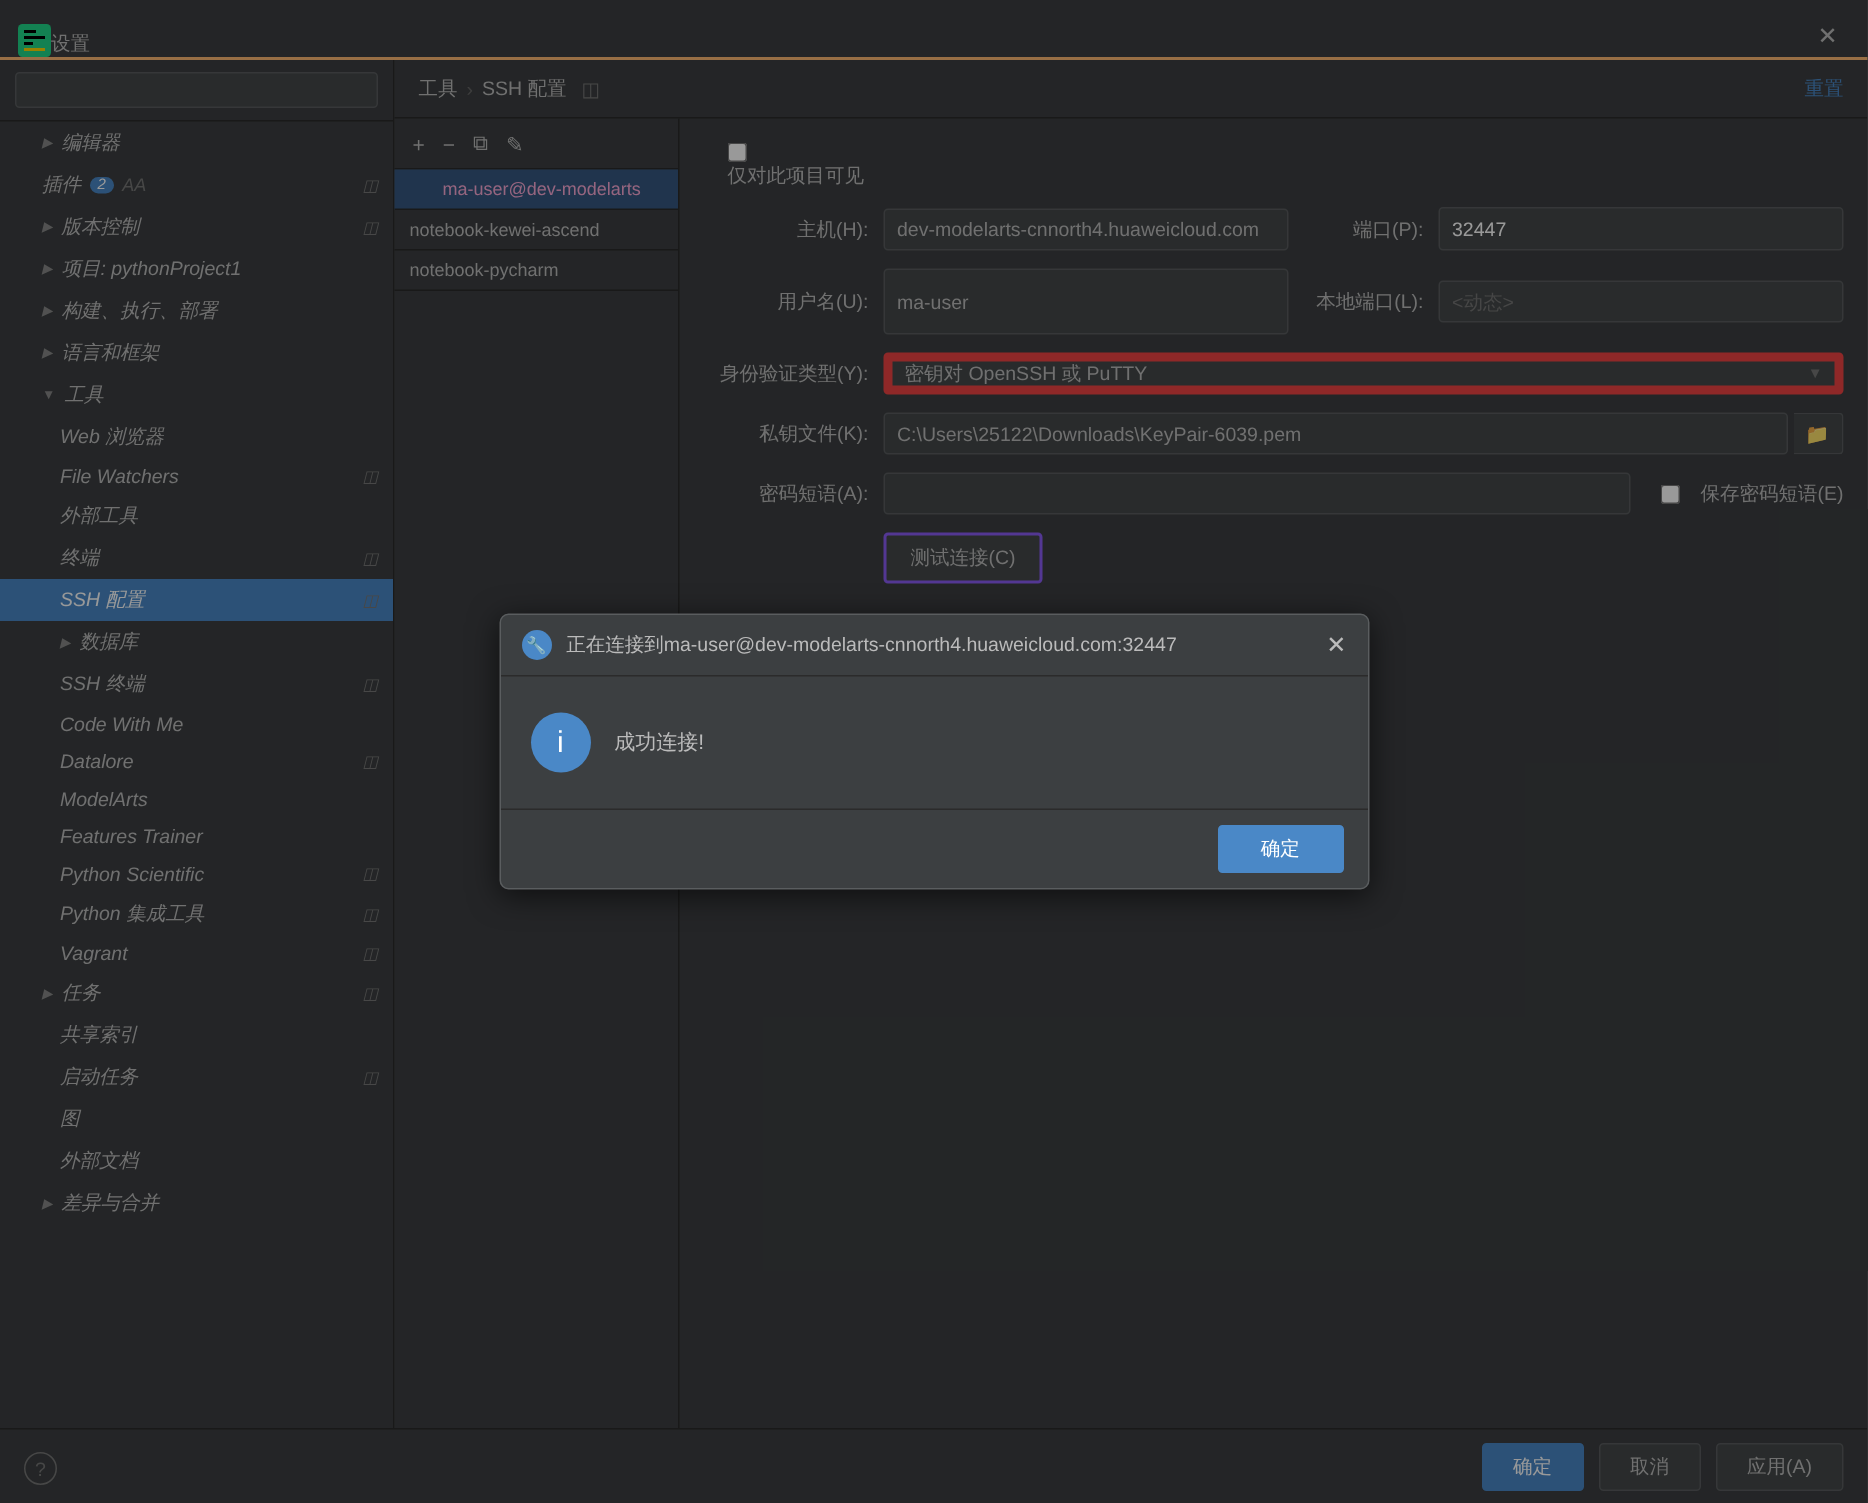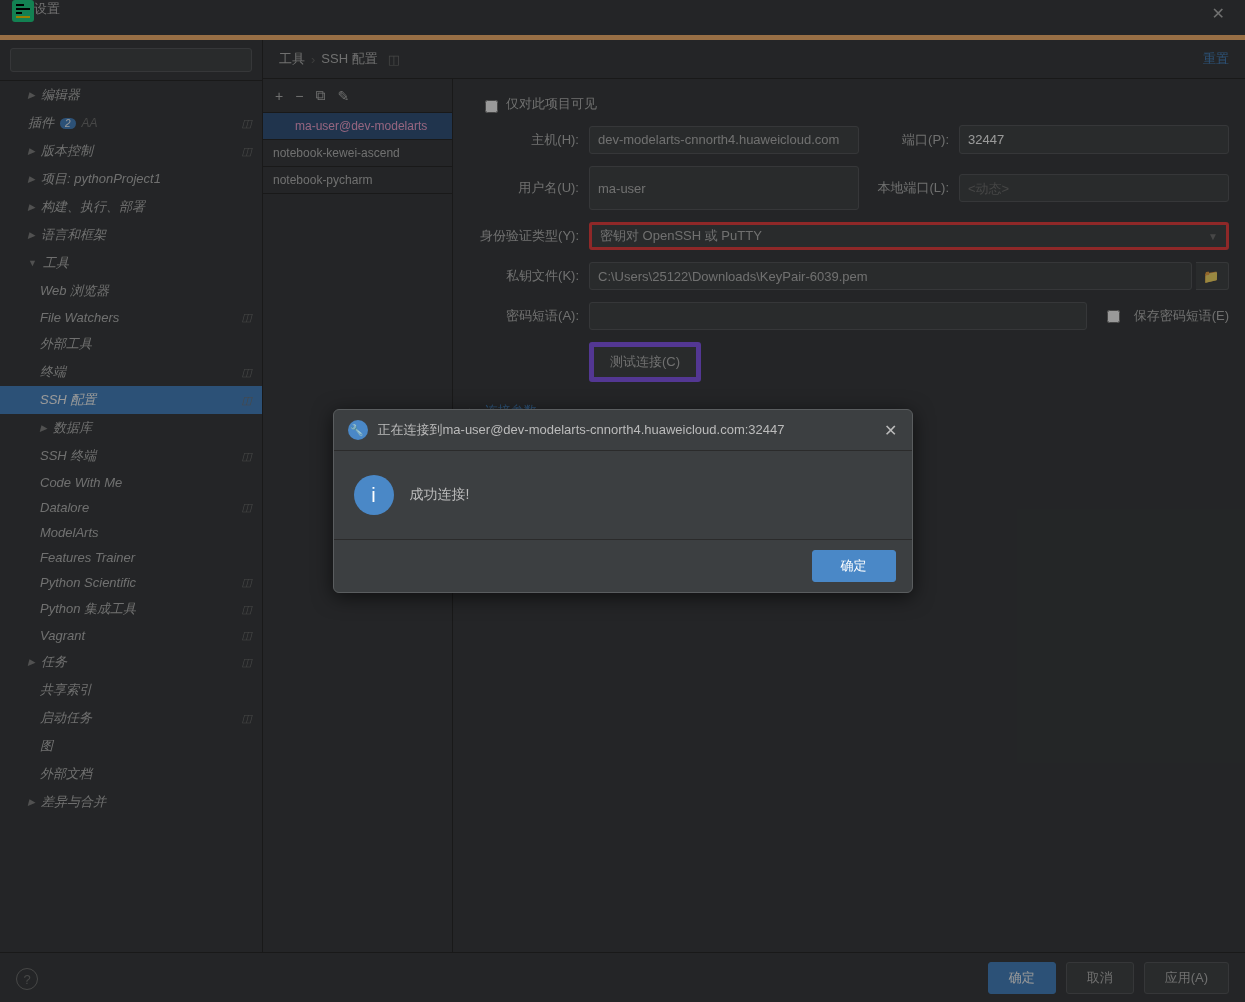--- a/index.html
+++ b/index.html
@@ -12,23 +12,23 @@
       height: 1002px;
       overflow: hidden;
       position: relative;
     }
 
     
     .titlebar {
       background: #3c3f41;
       height: 40px;
       display: flex;
-      align-items: flex-start;
+      align-items: flex-end;
       padding: 0 12px;
-      border-bottom: 5px solid #fdba74;
+      border-bottom: 2px solid #fdba74;
     }
     .titlebar-close {
       margin-left: auto;
       cursor: pointer;
       color: #bbb;
       font-size: 16px;
       padding: 4px 8px;
     }
 
     
@@ -207,30 +207,31 @@
       border-radius: 3px;
       padding: 4px 8px;
       color: #777;
       font-size: 13px;
       outline: none;
       height: 28px;
     }
 
     .checkbox-row {
       display: flex;
-      align-items: flex-end;
+      align-items: flex-start;
       margin-bottom: 12px;
       padding-left: 16px;
+      flex-direction: column;
     }
     .checkbox-row input[type="checkbox"] { margin-right: 8px; }
 
     .select-box {
       flex: 1;
       background: #45494a;
-      border: 3px solid #ef4444;
+      border: 6px solid #ef4444;
       border-radius: 3px;
       padding: 4px 8px;
       color: #bbb;
       font-size: 13px;
       height: 28px;
       display: flex;
       align-items: center;
       justify-content: space-between;
       cursor: pointer;
     }
@@ -261,21 +262,21 @@
       padding: 4px 8px;
       color: #bbb;
       cursor: pointer;
       height: 28px;
       display: flex;
       align-items: center;
     }
 
     .test-btn {
       background: #45494a;
-      border: 5px solid #8b5cf6;
+      border: 2px solid #8b5cf6;
       border-radius: 3px;
       padding: 6px 16px;
       color: #bbb;
       cursor: pointer;
       font-size: 13px;
     }
 
     .connection-params {
       display: flex;
       align-items: center;

